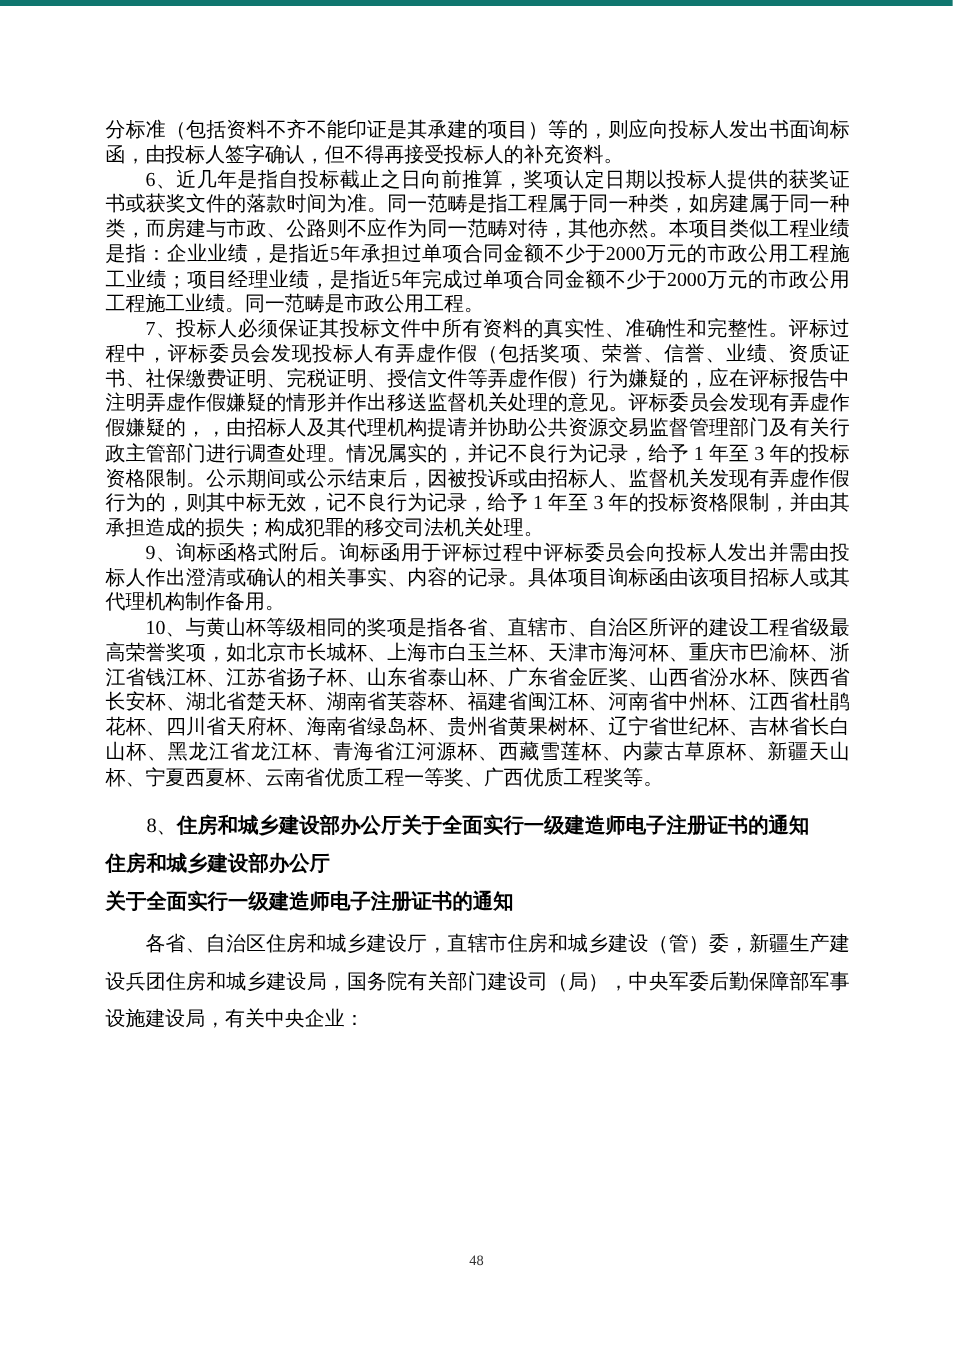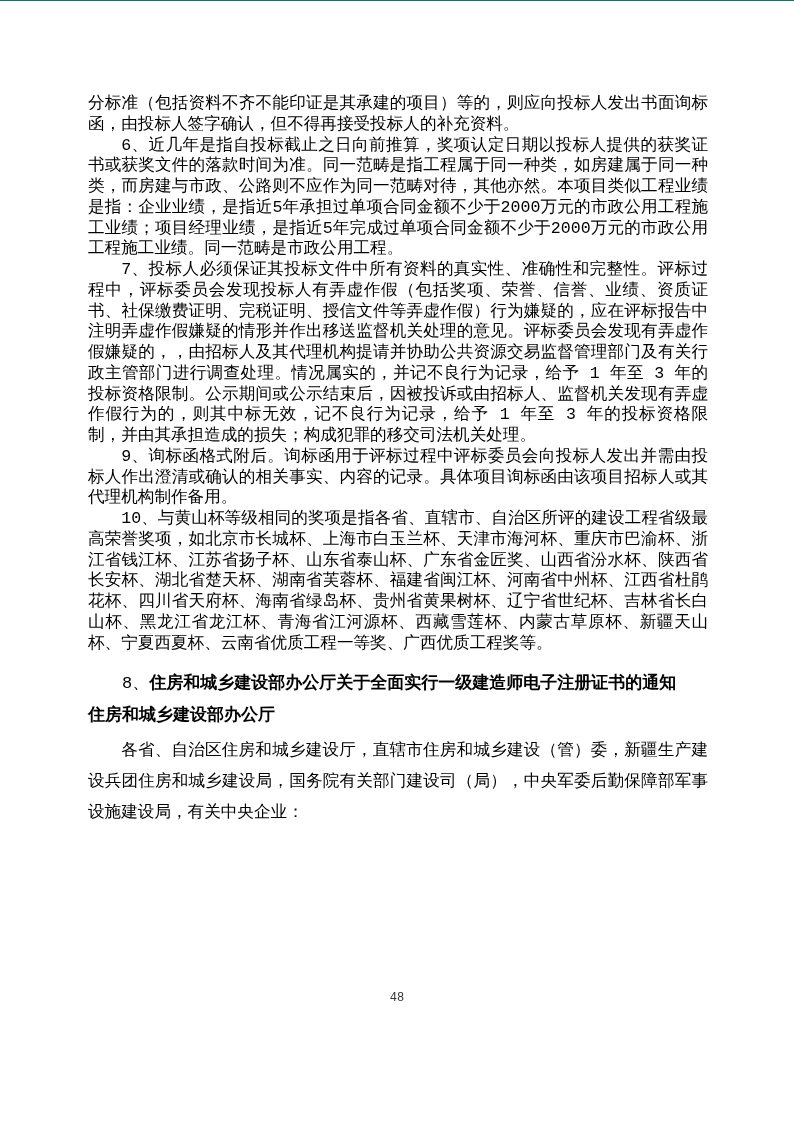--- a/index.html
+++ b/index.html
@@ -6,23 +6,23 @@
     margin: 0;
     padding: 0;
     background: #ffffff;
   }
   .page {
     position: relative;
     width: 794px;
     height: 1122px;
     background: #ffffff;
     color: #000000;
-    font-family: Liberation Mono, monospace;
+    font-family: Liberation Serif, serif;
     overflow: hidden;
-    border-top: 1px solid #0f766e;
+    border-top: 5px solid #0f766e;
     box-sizing: border-box;
   }
   .content {
     position: absolute;
     left: 88px;
     top: 93px;
     width: 620px;
   }
   .para {
     margin: 0;
@@ -56,21 +56,21 @@
     margin: 9px 0 0 0;
     font-size: 16.6px;
     line-height: 31px;
     text-align: justify;
     text-justify: inter-ideograph;
     text-indent: 2em;
     word-break: break-all;
   }
   .page-number {
     position: absolute;
-    top: 990px;
+    top: 1038px;
     left: 0;
     width: 100%;
     text-align: center;
     font-size: 12px;
     color: #333333;
   }
 </style>
 </head>
 <body>
 
@@ -87,20 +87,21 @@
     <p class="para indent">9、询标函格式附后。询标函用于评标过程中评标委员会向投标人发出并需由投标人作出澄清或确认的相关事实、内容的记录。具体项目询标函由该项目招标人或其代理机构制作备用。</p>
 
     <p class="para indent">10、与黄山杯等级相同的奖项是指各省、直辖市、自治区所评的建设工程省级最高荣誉奖项，如北京市长城杯、上海市白玉兰杯、天津市海河杯、重庆市巴渝杯、浙江省钱江杯、江苏省扬子杯、山东省泰山杯、广东省金匠奖、山西省汾水杯、陕西省长安杯、湖北省楚天杯、湖南省芙蓉杯、福建省闽江杯、河南省中州杯、江西省杜鹃花杯、四川省天府杯、海南省绿岛杯、贵州省黄果树杯、辽宁省世纪杯、吉林省长白山杯、黑龙江省龙江杯、青海省江河源杯、西藏雪莲杯、内蒙古草原杯、新疆天山杯、宁夏西夏杯、云南省优质工程一等奖、广西优质工程奖等。</p>
 
     <p class="h11">
       <span>8、</span><span class="bold-part">住房和城乡建设部办公厅关于全面实行一级建造师电子注册证书的通知</span>
     </p>
 
     <p class="center-line">住房和城乡建设部办公厅</p>
 
+    <p class="center-line">关于全面实行一级建造师电子注册证书的通知</p>
 
 
     <p class="recipients">各省、自治区住房和城乡建设厅，直辖市住房和城乡建设（管）委，新疆生产建设兵团住房和城乡建设局，国务院有关部门建设司（局），中央军委后勤保障部军事设施建设局，有关中央企业：</p>
 
   </div>
 
   <div class="page-number">48</div>
 </div>
 
 </body></html>

